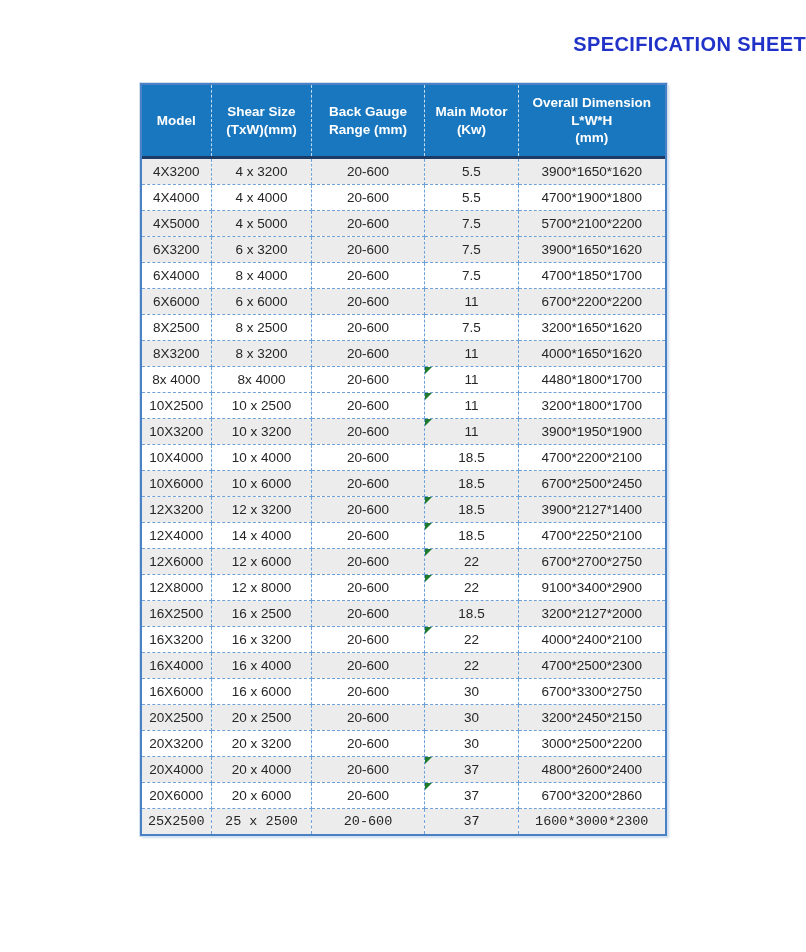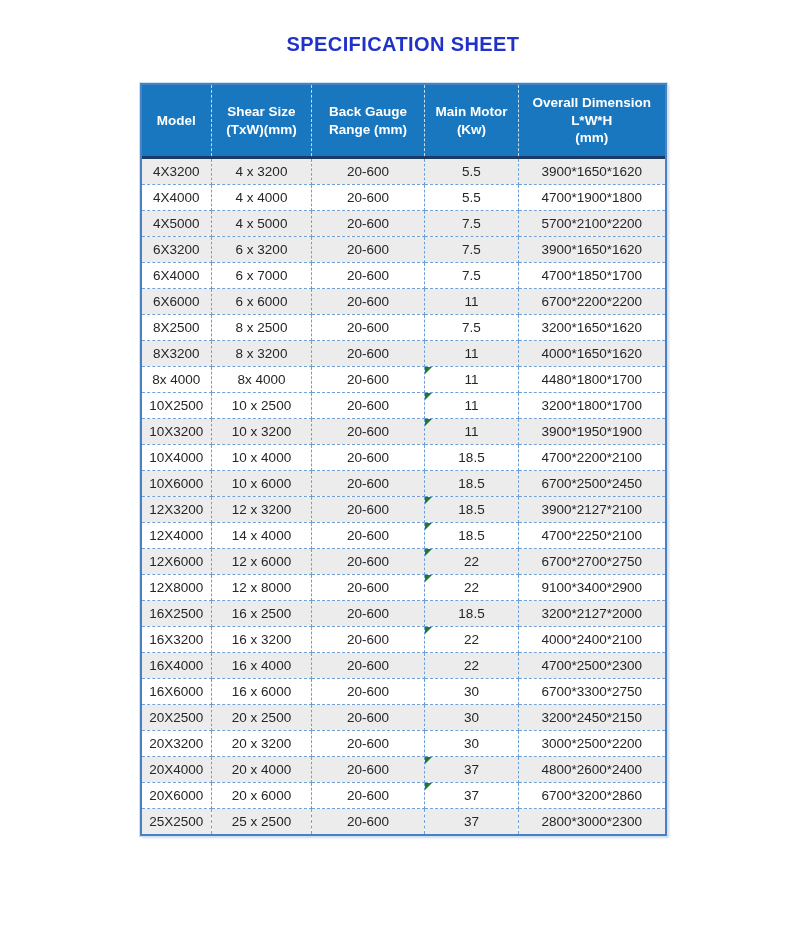--- a/index.html
+++ b/index.html
@@ -12,21 +12,21 @@
     overflow: hidden;
   }
   .page {
     width: 806px;
     height: 952px;
     box-sizing: border-box;
   }
   .page-title {
     margin: 0;
     padding-top: 33px;
-    text-align: center;
+    text-align: right;
     font-size: 20px;
     font-weight: bold;
     color: #2032C8;
     letter-spacing: 0.4px;
   }
   .table-frame {
     width: 523px;
     margin: 27px auto 0 auto;
     border: 2px solid #4A80C4;
     box-shadow: 0 0 0 1px #CFE0F1, 2px 2px 2px rgba(120,150,190,0.35);
@@ -64,21 +64,21 @@
     padding: 0 2px;
     font-size: 13.5px;
     color: #262626;
     text-align: center;
     vertical-align: middle;
     border-right: 1px dashed #6FA0D6;
     border-bottom: 1px dashed #6FA0D6;
     background: #ffffff;
   }
   tbody td:last-child { border-right: none; }
-  tbody tr:last-child td { border-bottom: none; }
+  tbody tr:last-child td { border-bottom: none; font-family: Liberation Mono, monospace; }
   tbody tr.stripe td { background: #ECECEC; }
 
   .corner-marker {
     position: absolute;
     top: 0;
     left: 0;
     width: 0;
     height: 0;
     border-top: 7px solid #1F7A2E;
     border-right: 7px solid transparent;
@@ -149,21 +149,21 @@
           </tr>
           <tr class="stripe">
             <td><span class="cell-text">6X3200</span></td>
             <td><span class="cell-text">6 x 3200</span></td>
             <td><span class="cell-text">20-600</span></td>
             <td><span class="cell-text">7.5</span></td>
             <td><span class="cell-text">3900*1650*1620</span></td>
           </tr>
           <tr>
             <td><span class="cell-text">6X4000</span></td>
-            <td><span class="cell-text">6 x 7000</span></td>
+            <td><span class="cell-text">8 x 4000</span></td>
             <td><span class="cell-text">20-600</span></td>
             <td><span class="cell-text">7.5</span></td>
             <td><span class="cell-text">4700*1850*1700</span></td>
           </tr>
           <tr class="stripe">
             <td><span class="cell-text">6X6000</span></td>
             <td><span class="cell-text">6 x 6000</span></td>
             <td><span class="cell-text">20-600</span></td>
             <td><span class="cell-text">11</span></td>
             <td><span class="cell-text">6700*2200*2200</span></td>
@@ -215,21 +215,21 @@
             <td><span class="cell-text">10 x 6000</span></td>
             <td><span class="cell-text">20-600</span></td>
             <td><span class="cell-text">18.5</span></td>
             <td><span class="cell-text">6700*2500*2450</span></td>
           </tr>
           <tr class="stripe">
             <td><span class="cell-text">12X3200</span></td>
             <td><span class="cell-text">12 x 3200</span></td>
             <td><span class="cell-text">20-600</span></td>
             <td><span class="corner-marker"></span><span class="cell-text">18.5</span></td>
-            <td><span class="cell-text">3900*2127*2100</span></td>
+            <td><span class="cell-text">3900*2127*1400</span></td>
           </tr>
           <tr>
             <td><span class="cell-text">12X4000</span></td>
             <td><span class="cell-text">14 x 4000</span></td>
             <td><span class="cell-text">20-600</span></td>
             <td><span class="corner-marker"></span><span class="cell-text">18.5</span></td>
             <td><span class="cell-text">4700*2250*2100</span></td>
           </tr>
           <tr class="stripe">
             <td><span class="cell-text">12X6000</span></td>
@@ -299,19 +299,19 @@
             <td><span class="cell-text">20 x 6000</span></td>
             <td><span class="cell-text">20-600</span></td>
             <td><span class="corner-marker"></span><span class="cell-text">37</span></td>
             <td><span class="cell-text">6700*3200*2860</span></td>
           </tr>
           <tr class="stripe">
             <td><span class="cell-text">25X2500</span></td>
             <td><span class="cell-text">25 x 2500</span></td>
             <td><span class="cell-text">20-600</span></td>
             <td><span class="cell-text">37</span></td>
-            <td><span class="cell-text">2800*3000*2300</span></td>
+            <td><span class="cell-text">1600*3000*2300</span></td>
           </tr>
         </tbody>
     </table>
   </div>
 
 </div>
 
 </body></html>

